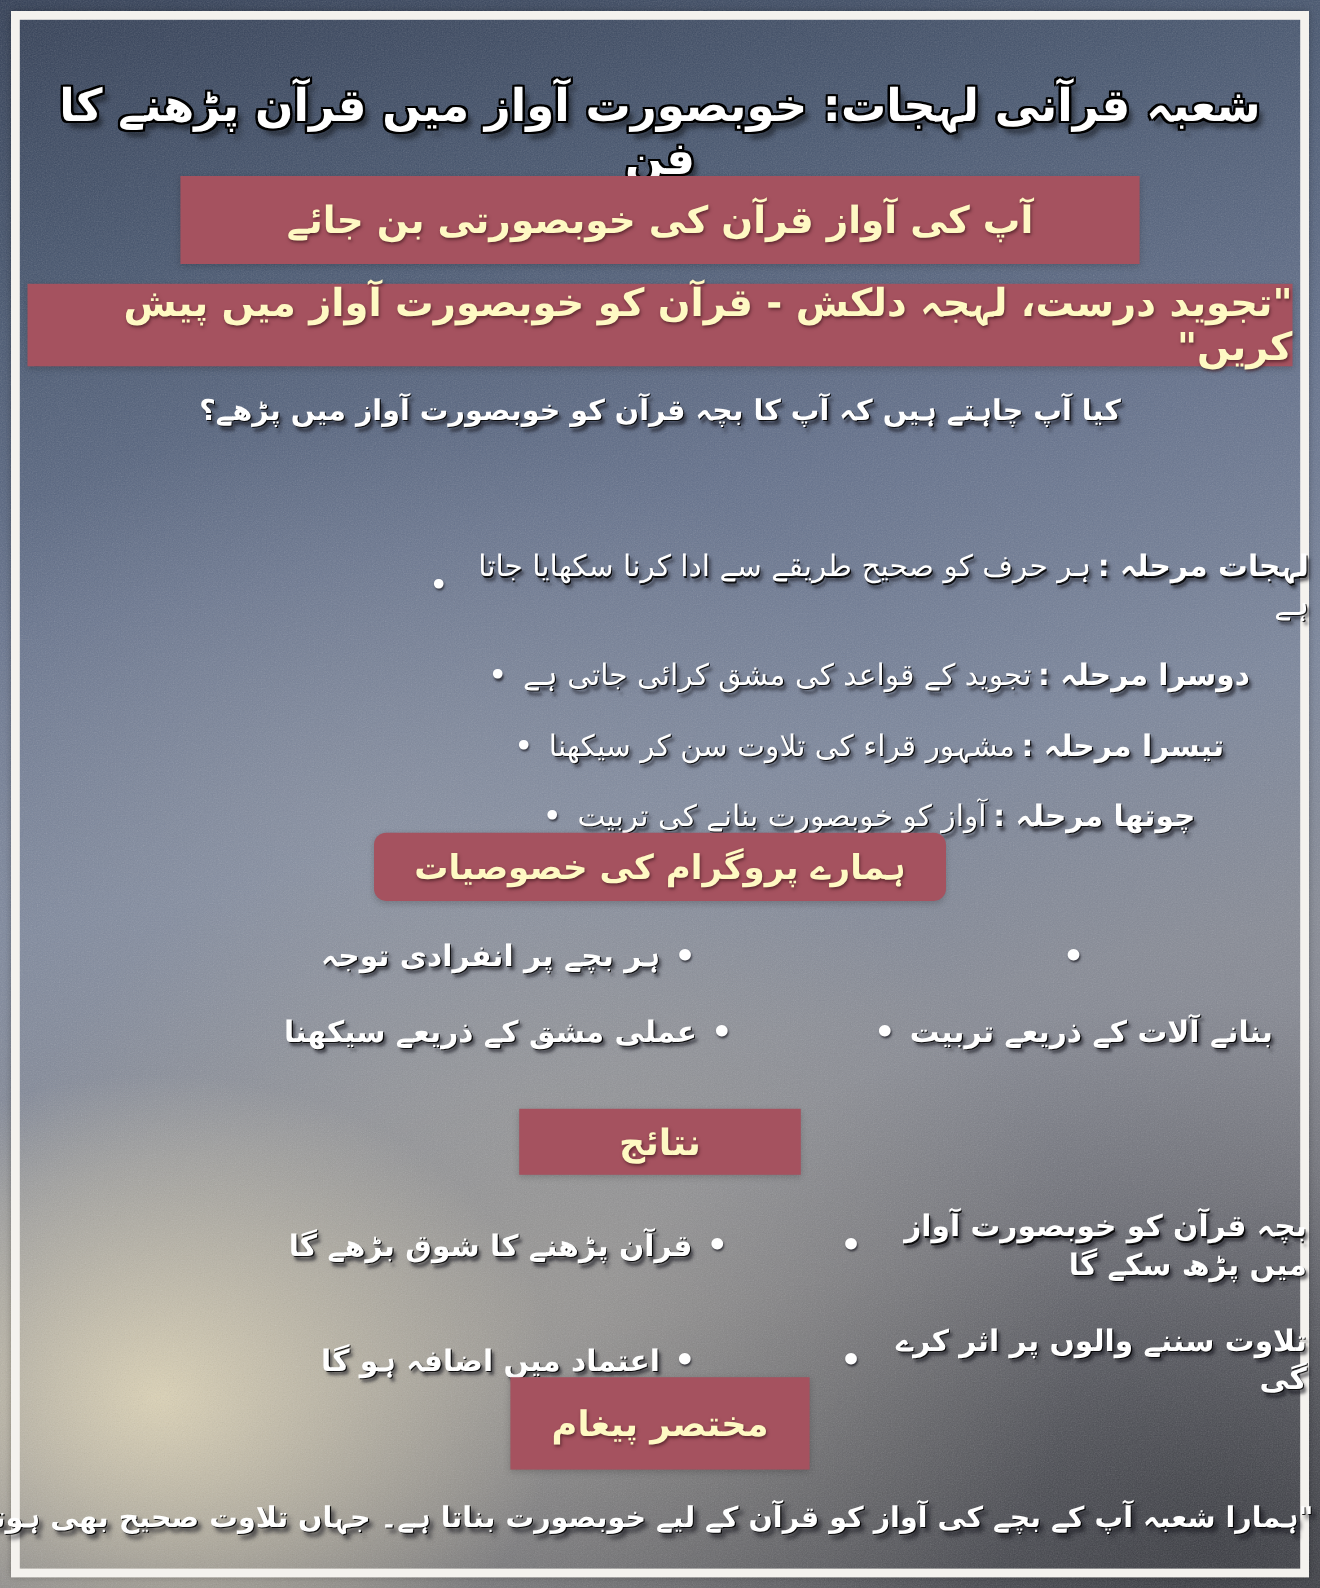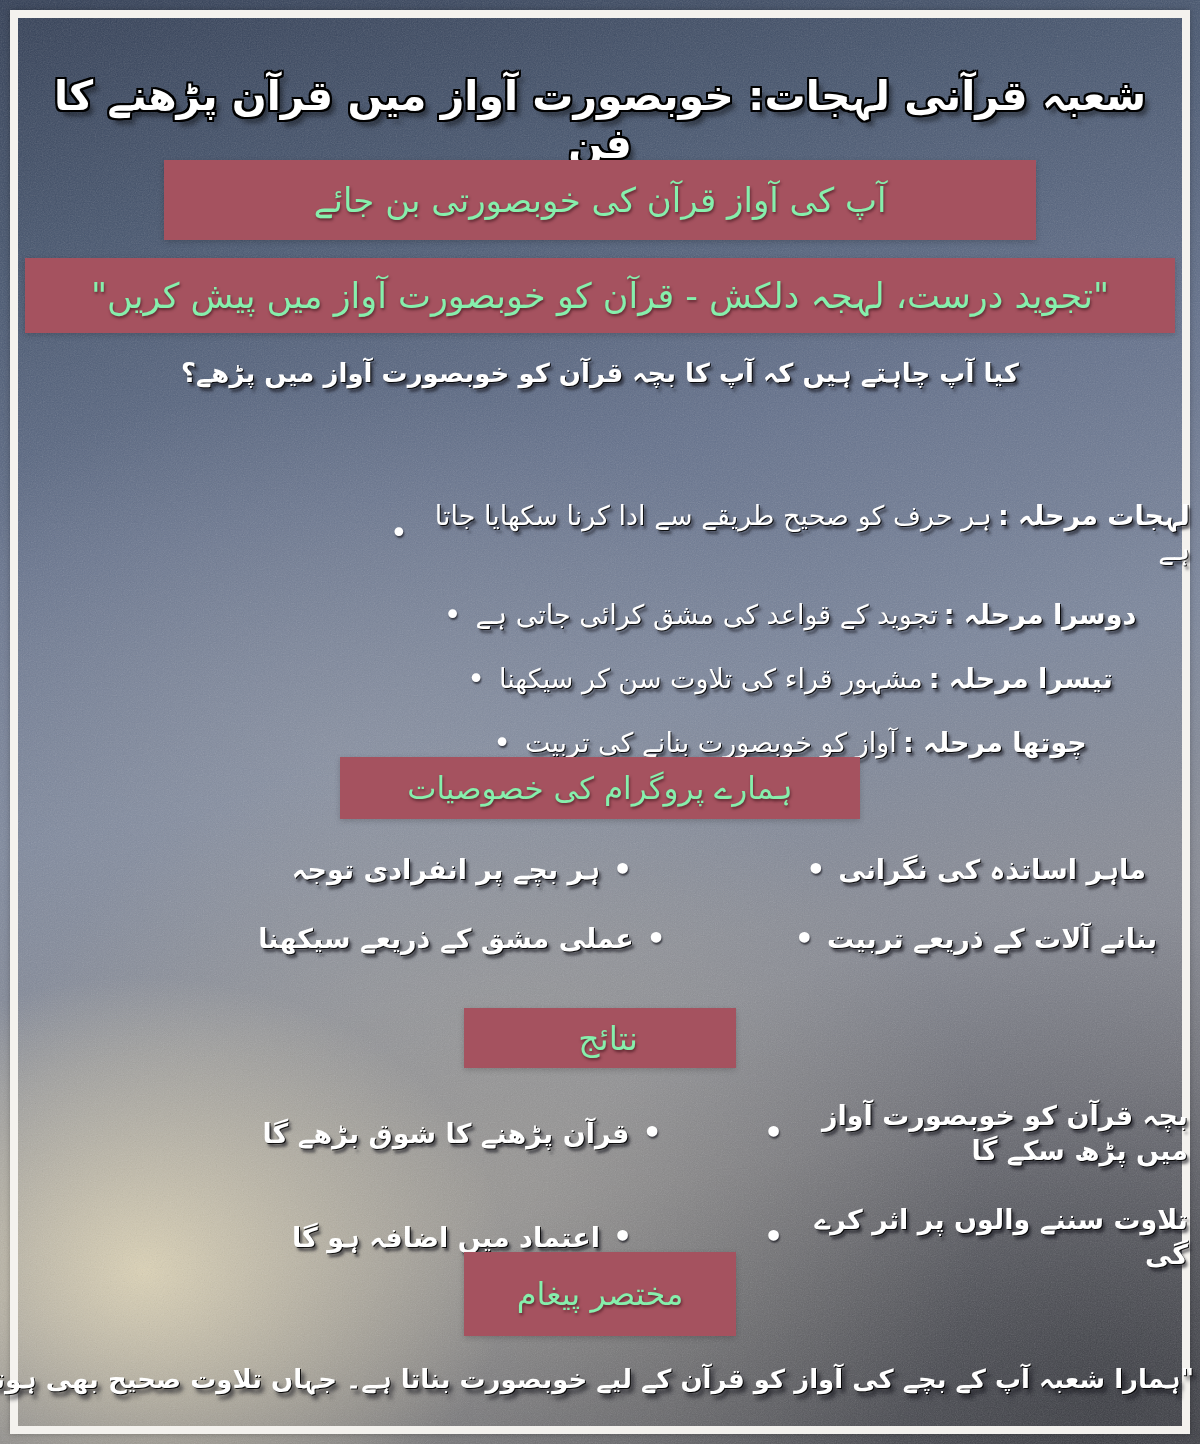--- a/index.html
+++ b/index.html
@@ -25,28 +25,28 @@
     top:46px;left:20px;right:20px;text-align:center;
     font-size:41px;font-weight:bold;line-height:1.15;color:#fff;
     text-shadow:-2px -2px 0 #000,0 -2px 0 #000,2px -2px 0 #000,-2px 0 0 #000,
                  2px 0 0 #000,-2px 2px 0 #000,0 2px 0 #000,2px 2px 0 #000,
                  5px 6px 5px rgba(0,0,0,.45);
   }
 
   .banner{
     background:var(--banner-background,#a5525f);
     display:flex;align-items:center;justify-content:center;
-    color:#86efac;font-weight:normal;
+    color:#fef9c3;font-weight:bold;
     text-shadow:1px 2px 3px rgba(60,20,26,.65);
     box-shadow:0 2px 6px rgba(0,0,0,.18);
   }
   .banner1{top:160px;width:872px;height:80px;font-size:34px;}
   .banner2{top:258px;left:25px;right:25px;height:75px;font-size:35px;}
-  .features-banner{top:757px;width:520px;height:62px;font-size:31px;}
-  .results-banner{top:1008px;width:256px;height:60px;font-size:33px;padding-left:16px;}
+  .features-banner{top:757px;width:520px;height:62px;font-size:31px;border-radius:11px;}
+  .results-banner{top:1008px;width:256px;height:60px;font-size:33px;}
   .message-banner{top:1252px;width:272px;height:84px;font-size:32px;}
 
   .shadow-text{
     text-shadow:1px 1px 0 rgba(0,0,0,.85),3px 4px 3px rgba(20,20,28,.6);
   }
   .q1{top:332px;left:30px;right:30px;direction:rtl;text-align:center;
       font-size:26px;font-weight:bold;}
   .intro{top:420px;left:20px;right:26px;direction:rtl;text-align:right;
       font-size:30px;font-weight:bold;}
 
@@ -115,21 +115,20 @@
       <span class="dot">•</span>
     </li>
   </ul>
 
   <div class="abs center-x banner features-banner">
     <span>ہمارے پروگرام کی خصوصیات</span>
   </div>
 
   <div class="abs two-col features-grid">
     <div class="bullet-item shadow-text">
-      <span>ماہر اساتذہ کی نگرانی</span>
       <span class="dot">•</span>
     </div>
     <div class="bullet-item shadow-text">
       <span class="dot">•</span>
       <span>ہر بچے پر انفرادی توجہ</span>
     </div>
     <div class="bullet-item shadow-text">
       <span>بنانے آلات کے ذریعے تربیت</span>
       <span class="dot">•</span>
     </div>

